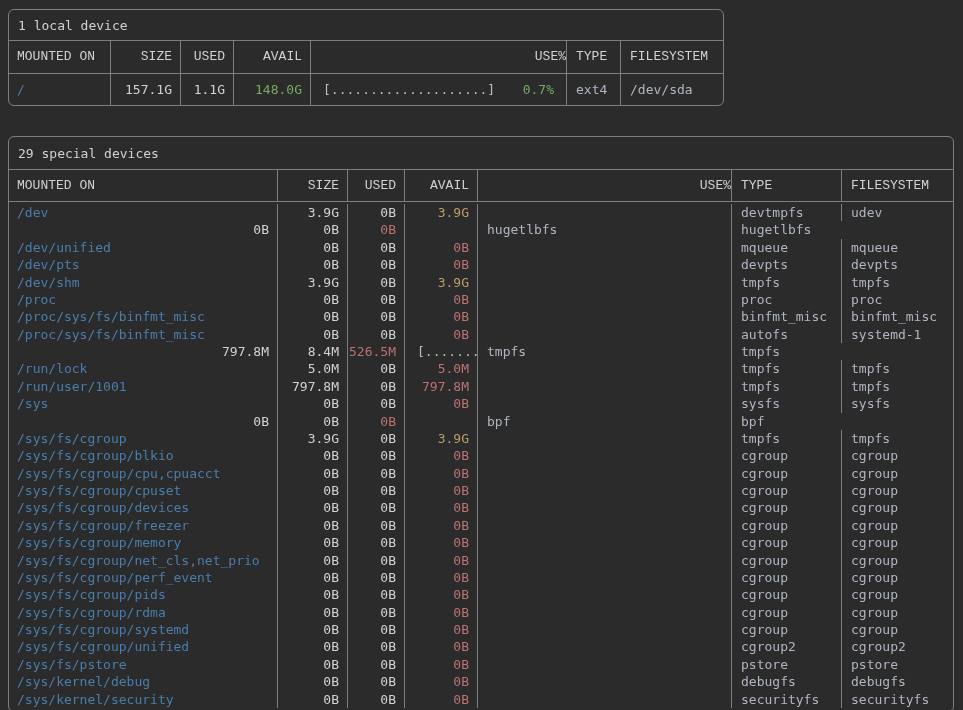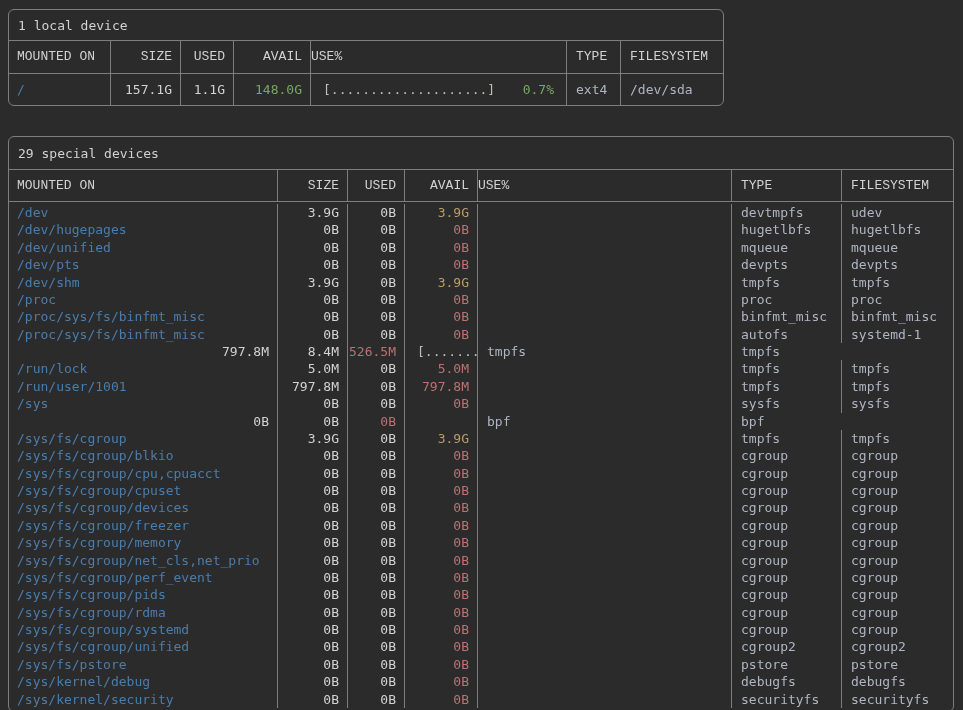--- a/index.html
+++ b/index.html
@@ -58,21 +58,21 @@
   .cell.mount { color: var(--mount); padding-left: 8px; }
   .cell.num   { color: var(--text); text-align: right; padding-right: 8px; }
   .cell.avail[data-level="green"]  { color: var(--avail_green); }
   .cell.avail[data-level="yellow"] { color: var(--avail_yellow); }
   .cell.avail[data-level="red"]    { color: var(--avail_red); }
   .cell.usage { display: flex; justify-content: space-between; padding: 0 12px; }
   .cell.usage .bar { color: var(--bar); }
   .cell.usage .pct { color: var(--usage_green); }
   .cell.type, .cell.fs { color: var(--type_fs); padding-left: 9px; }
   .row.header .cell { color: var(--text); font-family: Liberation Mono, monospace; }
-  .row.header .use-h { text-align: left; padding: 0; display: block; }
+  .row.header .use-h { text-align: right; padding: 0; display: block; }
 </style>
 </head>
 <body>
 
 <div class="dtable t1">
   <div class="title-row">
     <span>1 local device</span>
   </div>
   <div class="row header">
     <div class="cell mount">MOUNTED ON</div>
@@ -111,21 +111,20 @@
       <div class="row data">
         <div class="cell mount">/dev</div>
         <div class="cell num">3.9G</div>
         <div class="cell num">0B</div>
         <div class="cell num avail" data-level="yellow">3.9G</div>
         <div class="cell usage"><span class="bar"></span><span class="pct"></span></div>
         <div class="cell type">devtmpfs</div>
         <div class="cell fs">udev</div>
       </div>
       <div class="row data">
-        <div class="cell mount">/dev/hugepages</div>
         <div class="cell num">0B</div>
         <div class="cell num">0B</div>
         <div class="cell num avail" data-level="red">0B</div>
         <div class="cell usage"><span class="bar"></span><span class="pct"></span></div>
         <div class="cell type">hugetlbfs</div>
         <div class="cell fs">hugetlbfs</div>
       </div>
       <div class="row data">
         <div class="cell mount">/dev/unified</div>
         <div class="cell num">0B</div>

